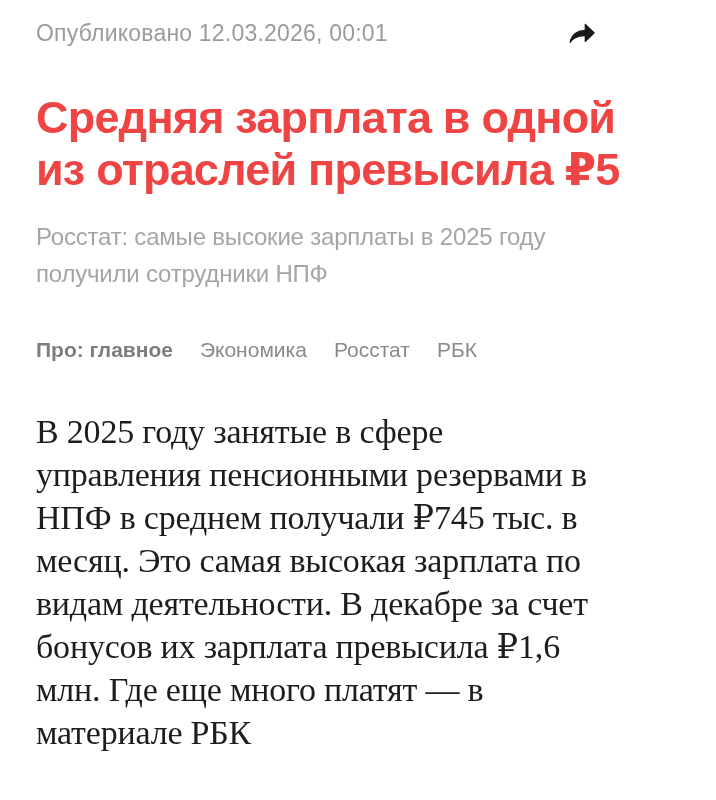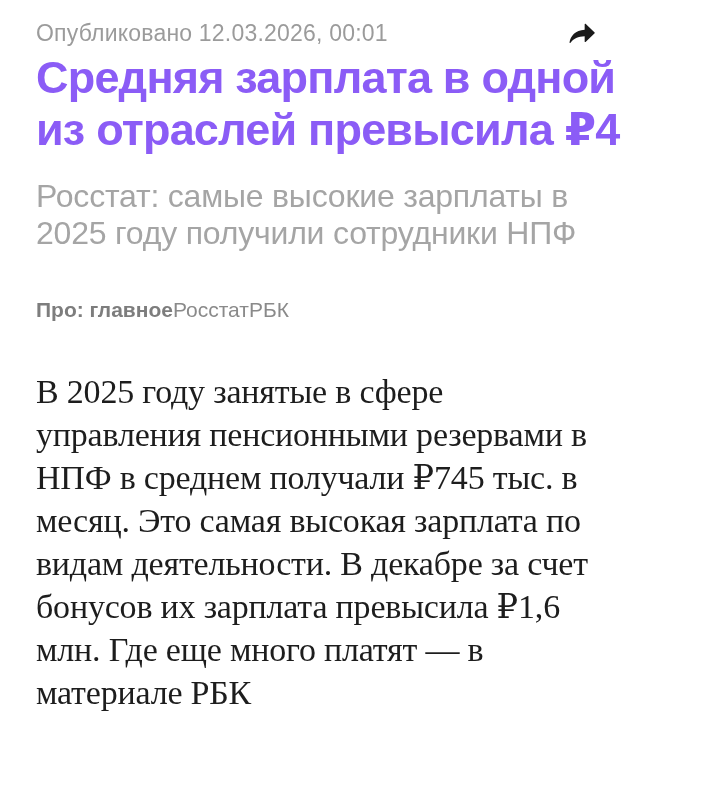--- a/index.html
+++ b/index.html
@@ -29,40 +29,42 @@
     background: none;
     border: none;
     cursor: pointer;
     padding: 2px;
     margin-right: -4px;
     display: flex;
     align-items: center;
   }
   .share-btn svg { display: block; }
   .headline {
+    margin-top: 40px;
     font-size: 45px;
     line-height: 52px;
     font-weight: 800;
-    color: #8b5cf6;
+    color: #ef4444;
     letter-spacing: -0.8px;
   }
   .headline .hl-line { white-space: nowrap; }
   .subtitle {
     margin-top: 22px;
-    font-size: 32px;
+    font-size: 24px;
     line-height: 37px;
     font-weight: 400;
     color: #a5a5a5;
     max-width: 620px;
     letter-spacing: -0.2px;
   }
   .tags-row {
     margin-top: 46px;
     display: flex;
     align-items: center;
+    gap: 27px;
     font-size: 21px;
     color: #8a8a8a;
   }
   .tag { cursor: pointer; white-space: nowrap; }
   .tag.primary { font-weight: 700; color: #7d7d7d; }
   .article-body {
     margin-top: 48px;
     font-family: "Liberation Serif", "DejaVu Serif", serif;
     font-size: 34px;
     line-height: 43px;
@@ -82,26 +84,27 @@
       <span>
         <svg width="32" height="32" viewBox="0 0 24 24" fill="#1a1a1a" xmlns="http://www.w3.org/2000/svg">
           <path d="M14 9.5V5.4c0-.36.43-.54.68-.29l6.8 6.53c.16.15.16.4 0 .55l-6.8 6.53c-.25.25-.68.07-.68-.29v-4.02c-4.9.05-8.35 1.7-10.77 5.02-.2.28-.65.1-.6-.24C3.4 13.9 7.02 9.96 14 9.5z"></path>
         </svg>
       </span>
     </button>
   </div>
 
   <h1 class="headline">
     <div class="hl-line">Средняя зарплата в одной</div>
-    <div class="hl-line">из отраслей превысила ₽4</div>
+    <div class="hl-line">из отраслей превысила ₽5</div>
   </h1>
 
   <p class="subtitle">Росстат: самые высокие зарплаты в 2025 году получили сотрудники НПФ</p>
 
   <nav class="tags-row">
     <span class="tag primary">Про: главное</span>
+    <span class="tag">Экономика</span>
     <span class="tag">Росстат</span>
     <span class="tag">РБК</span>
   </nav>
 
   <p class="article-body">В 2025 году занятые в сфере управления пенсионными резервами в НПФ в среднем получали ₽745 тыс. в месяц. Это самая высокая зарплата по видам деятельности. В декабре за счет бонусов их зарплата превысила ₽1,6 млн. Где еще много платят — в материале РБК</p>
 
 </div>
 
 </body></html>

